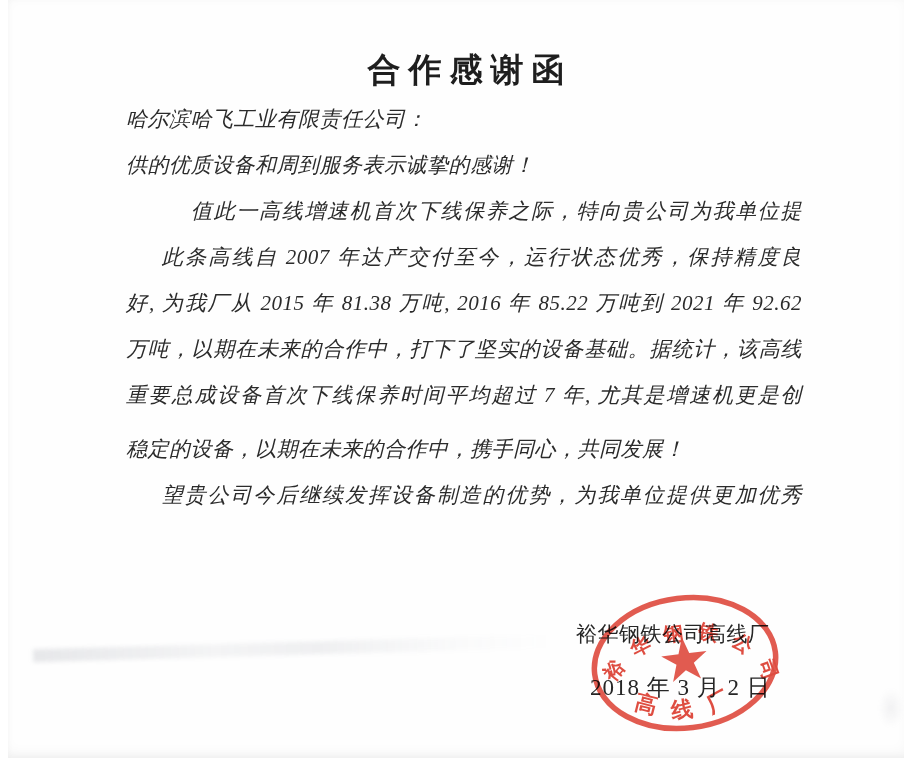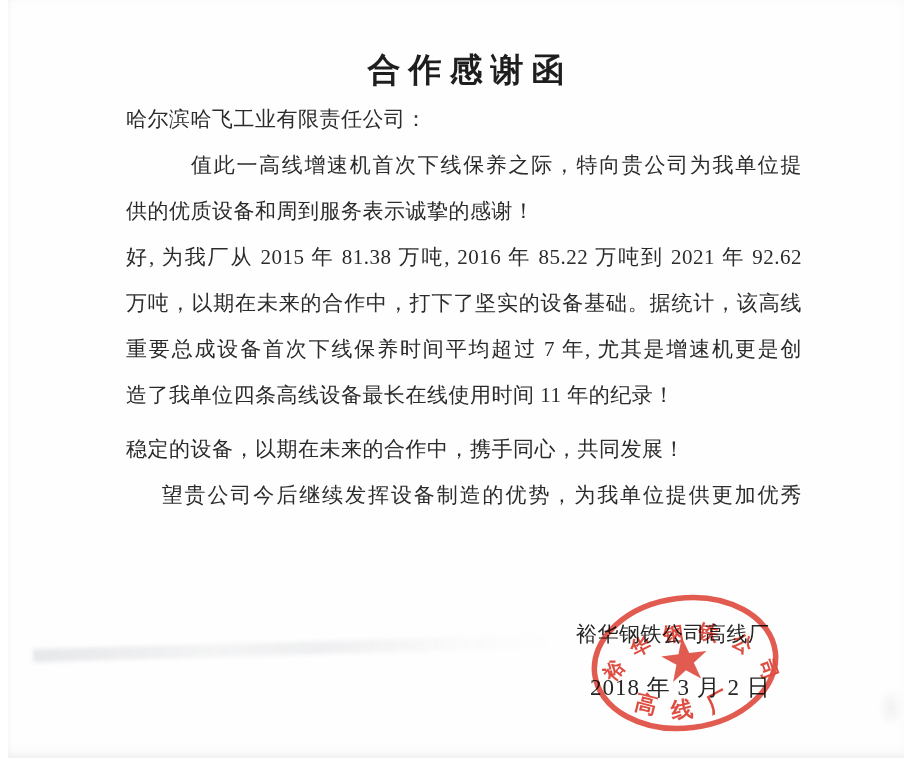--- a/index.html
+++ b/index.html
@@ -27,20 +27,21 @@
     position:absolute;
     left:118px;top:96px;width:676px;
     font-size:21px;
     line-height:46px;
     letter-spacing:0.5px;
   }
   .line{
     text-align:justify;
     text-align-last:justify;
     white-space:normal;
+    font-style:italic;
   }
   .line.end{
     text-align-last:left;
   }
   .recipient{ text-align-last:left; }
   .indent-wide{ text-indent:3.1em; }
   .indent{ text-indent:1.7em; }
   .para-gap{ margin-top:8px; }
   .signature-block{
     position:absolute;
@@ -93,29 +94,29 @@
 <body>
 
 <div class="page">
 
   <div class="title">合作感谢函</div>
 
   <div class="body-block">
     <div class="line recipient">哈尔滨哈飞工业有限责任公司：</div>
 
     <div>
+      <div class="line end">供的优质设备和周到服务表示诚挚的感谢！</div>
       <div class="line indent-wide">值此一高线增速机首次下线保养之际，特向贵公司为我单位提</div>
-      <div class="line end">供的优质设备和周到服务表示诚挚的感谢！</div>
     </div>
 
     <div>
+      <div class="line indent">此条高线自 2007 年达产交付至今，运行状态优秀，保持精度良</div>
       <div class="line">好, 为我厂从 2015 年 81.38 万吨, 2016 年 85.22 万吨到 2021 年 92.62</div>
       <div class="line">万吨，以期在未来的合作中，打下了坚实的设备基础。据统计，该高线</div>
       <div class="line">重要总成设备首次下线保养时间平均超过 7 年, 尤其是增速机更是创</div>
-      <div class="line end">造了我单位四条高线设备最长在线使用时间 11 年的纪录！</div>
     </div>
 
     <div class="para-gap">
       <div class="line end">稳定的设备，以期在未来的合作中，携手同心，共同发展！</div>
       <div class="line indent">望贵公司今后继续发挥设备制造的优势，为我单位提供更加优秀</div>
     </div>
   </div>
 
   <div class="signature-block">
     <div class="signature">裕华钢铁公司高线厂</div>

